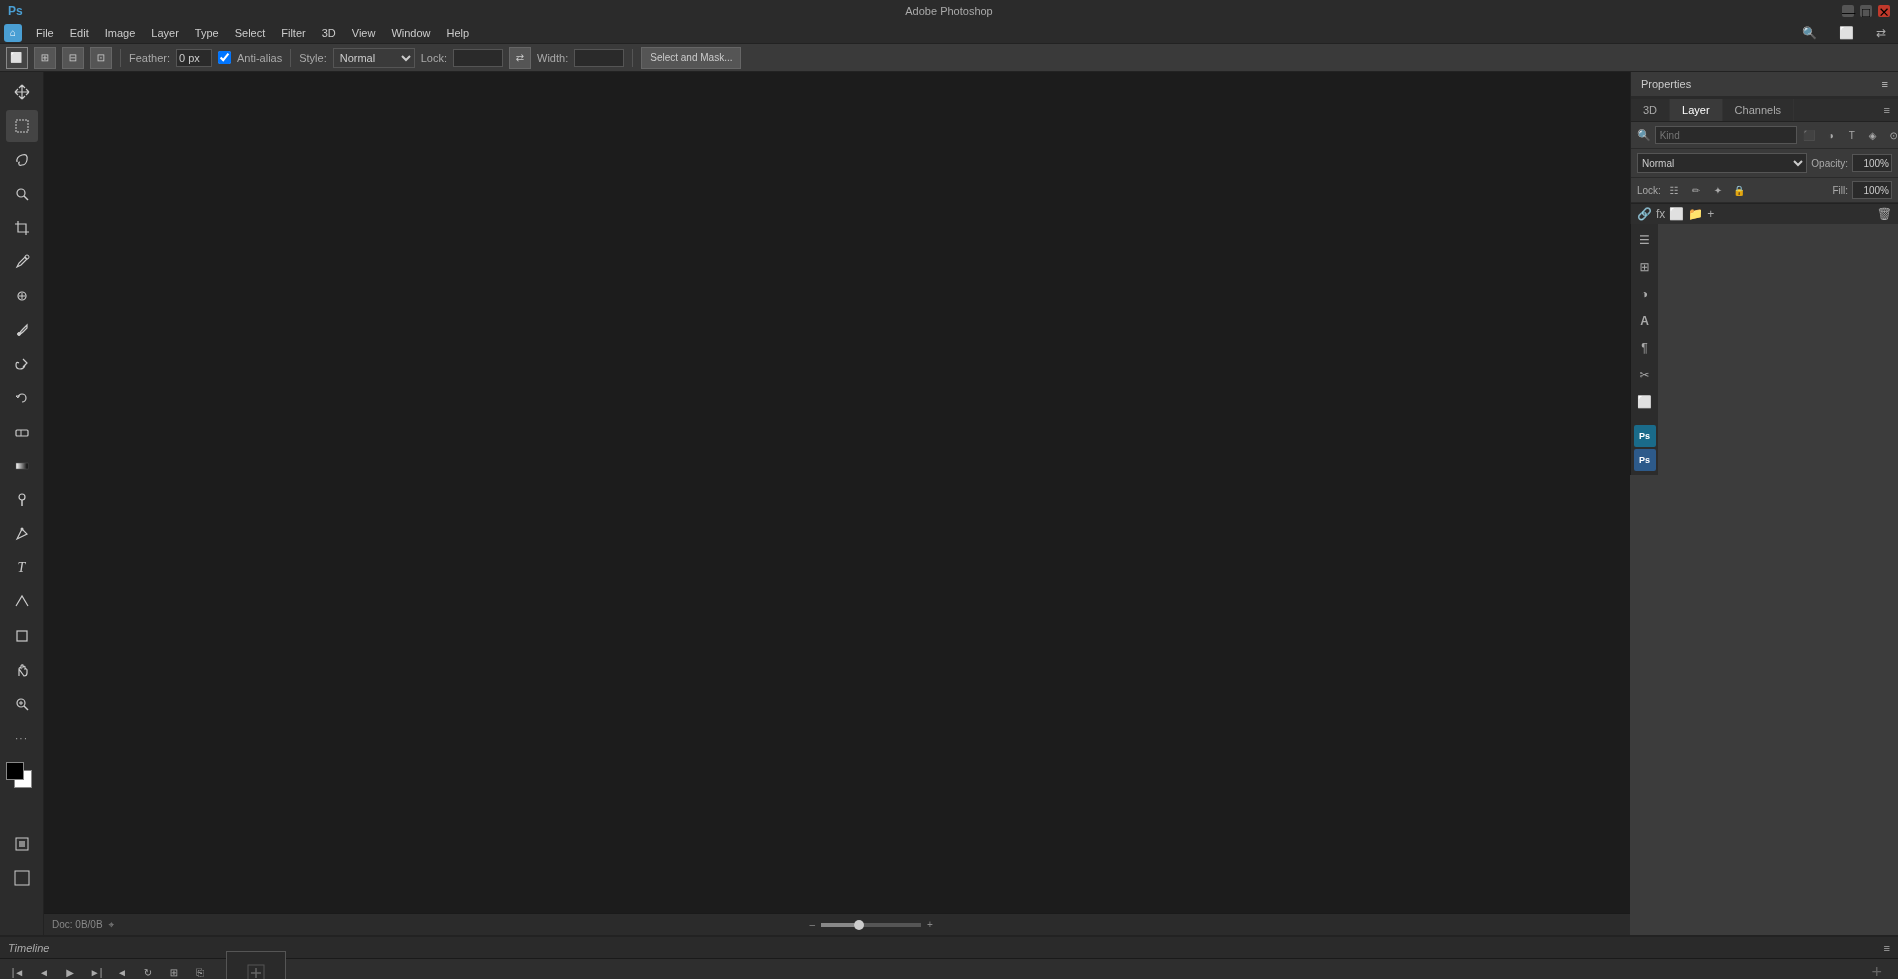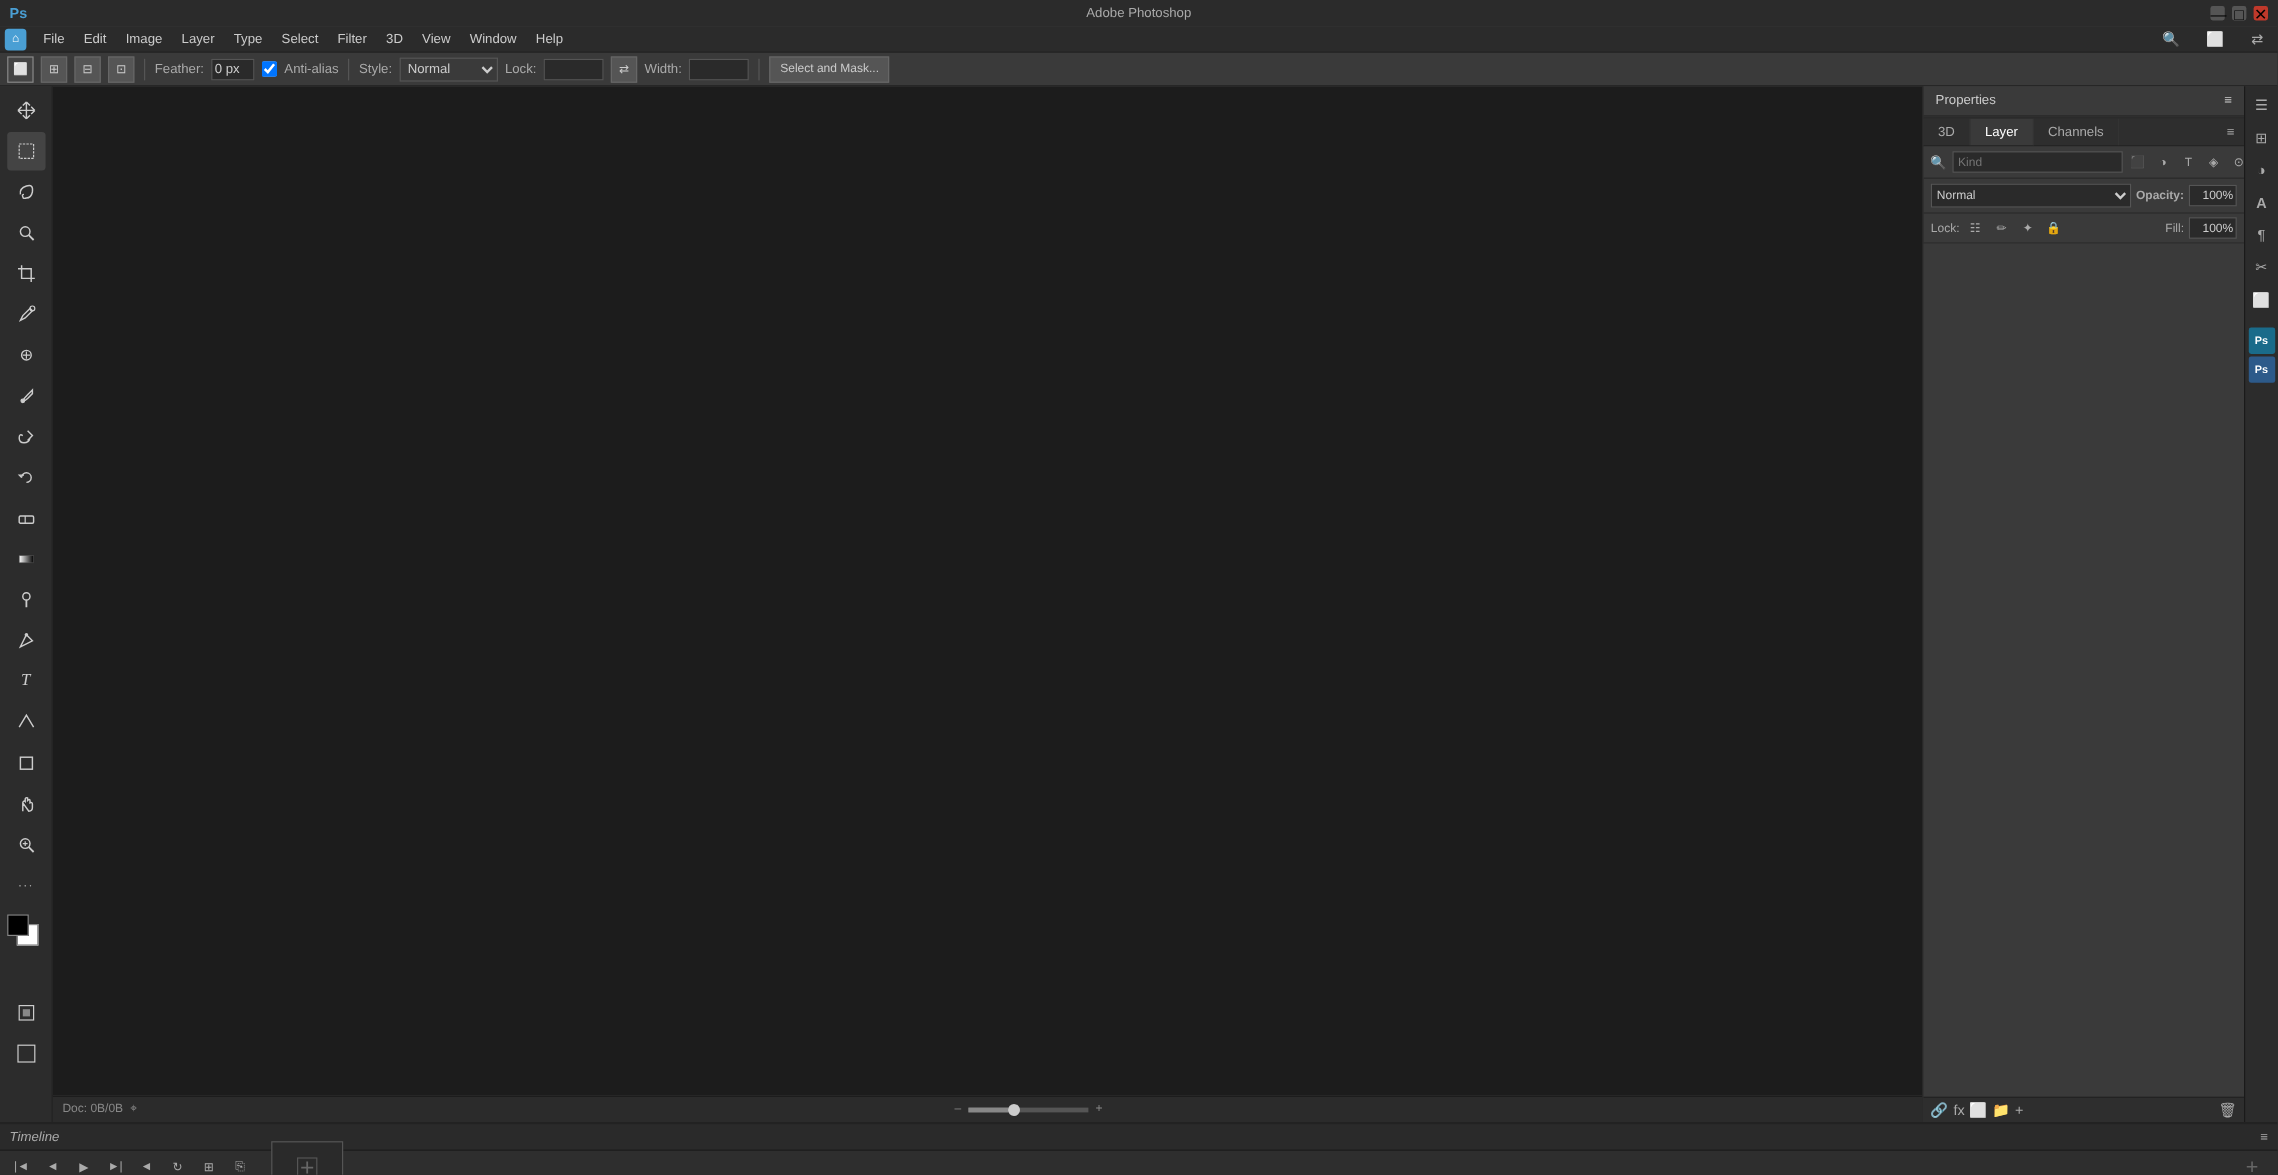--- a/index.html
+++ b/index.html
@@ -317,21 +317,20 @@
       flex: 1;
       height: 20px;
       background: #2a2a2a;
       border: 1px solid #555;
       color: #ccc;
       font-size: 10px;
     }
     .opacity-label {
       font-size: 10px;
       color: #aaa;
-      font-weight: bold;
     }
     .opacity-input {
       width: 40px;
       height: 18px;
       background: #2a2a2a;
       border: 1px solid #555;
       color: #ccc;
       font-size: 10px;
       text-align: right;
       padding: 0 2px;
@@ -651,21 +650,21 @@
         <span style="cursor:pointer; color:#888;">–</span>
         <div style="width:100px; height:4px; background:#555; position:relative; cursor:pointer;">
           <div style="position:absolute; left:0; top:0; height:100%; width:33%; background:#888;"></div>
           <div style="position:absolute; left:33%; top:-3px; width:10px; height:10px; background:#ccc; border-radius:50%;"></div>
         </div>
         <span style="cursor:pointer; color:#888;">+</span>
       </div>
     </div>
   </div>
 
-  <div style="display:flex; flex-direction:row;">
+  <div style="display:flex; flex-direction:column;">
 
     <div id="right-panel">
 
       <div id="properties-panel">
         <div id="properties-header">
           <span>Properties</span>
           <span style="cursor:pointer;">≡</span>
         </div>
       </div>
 

